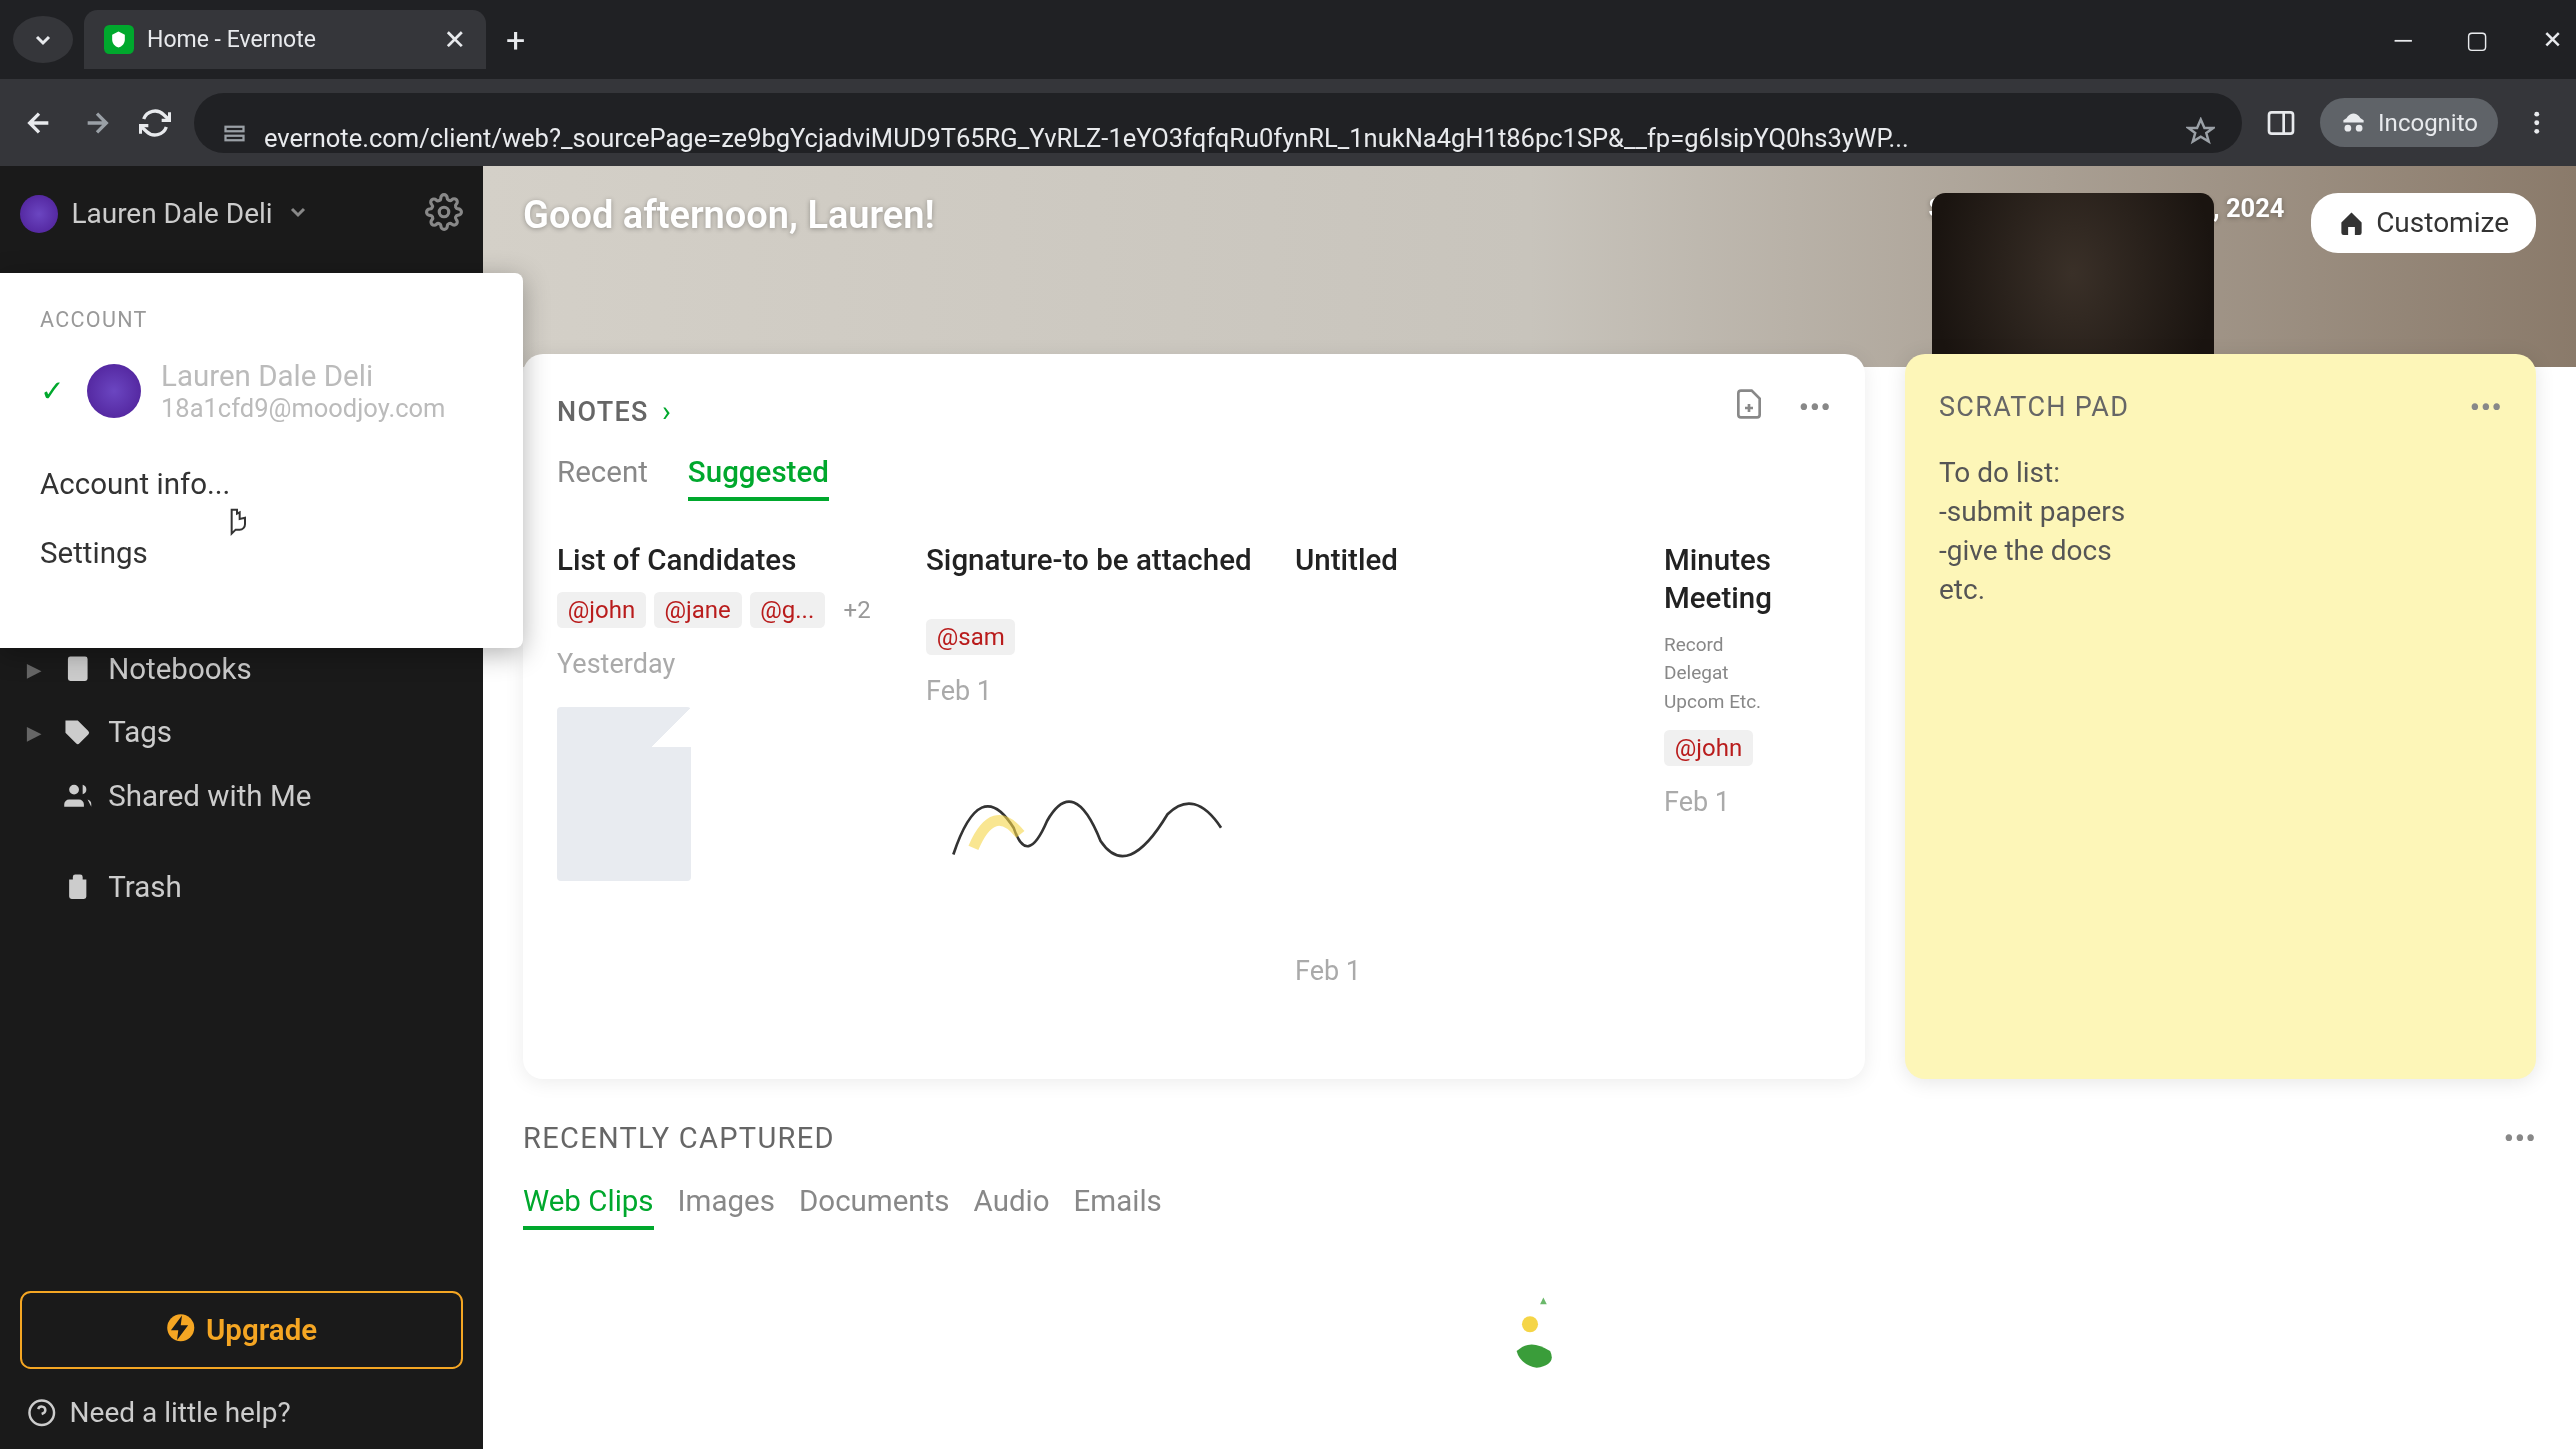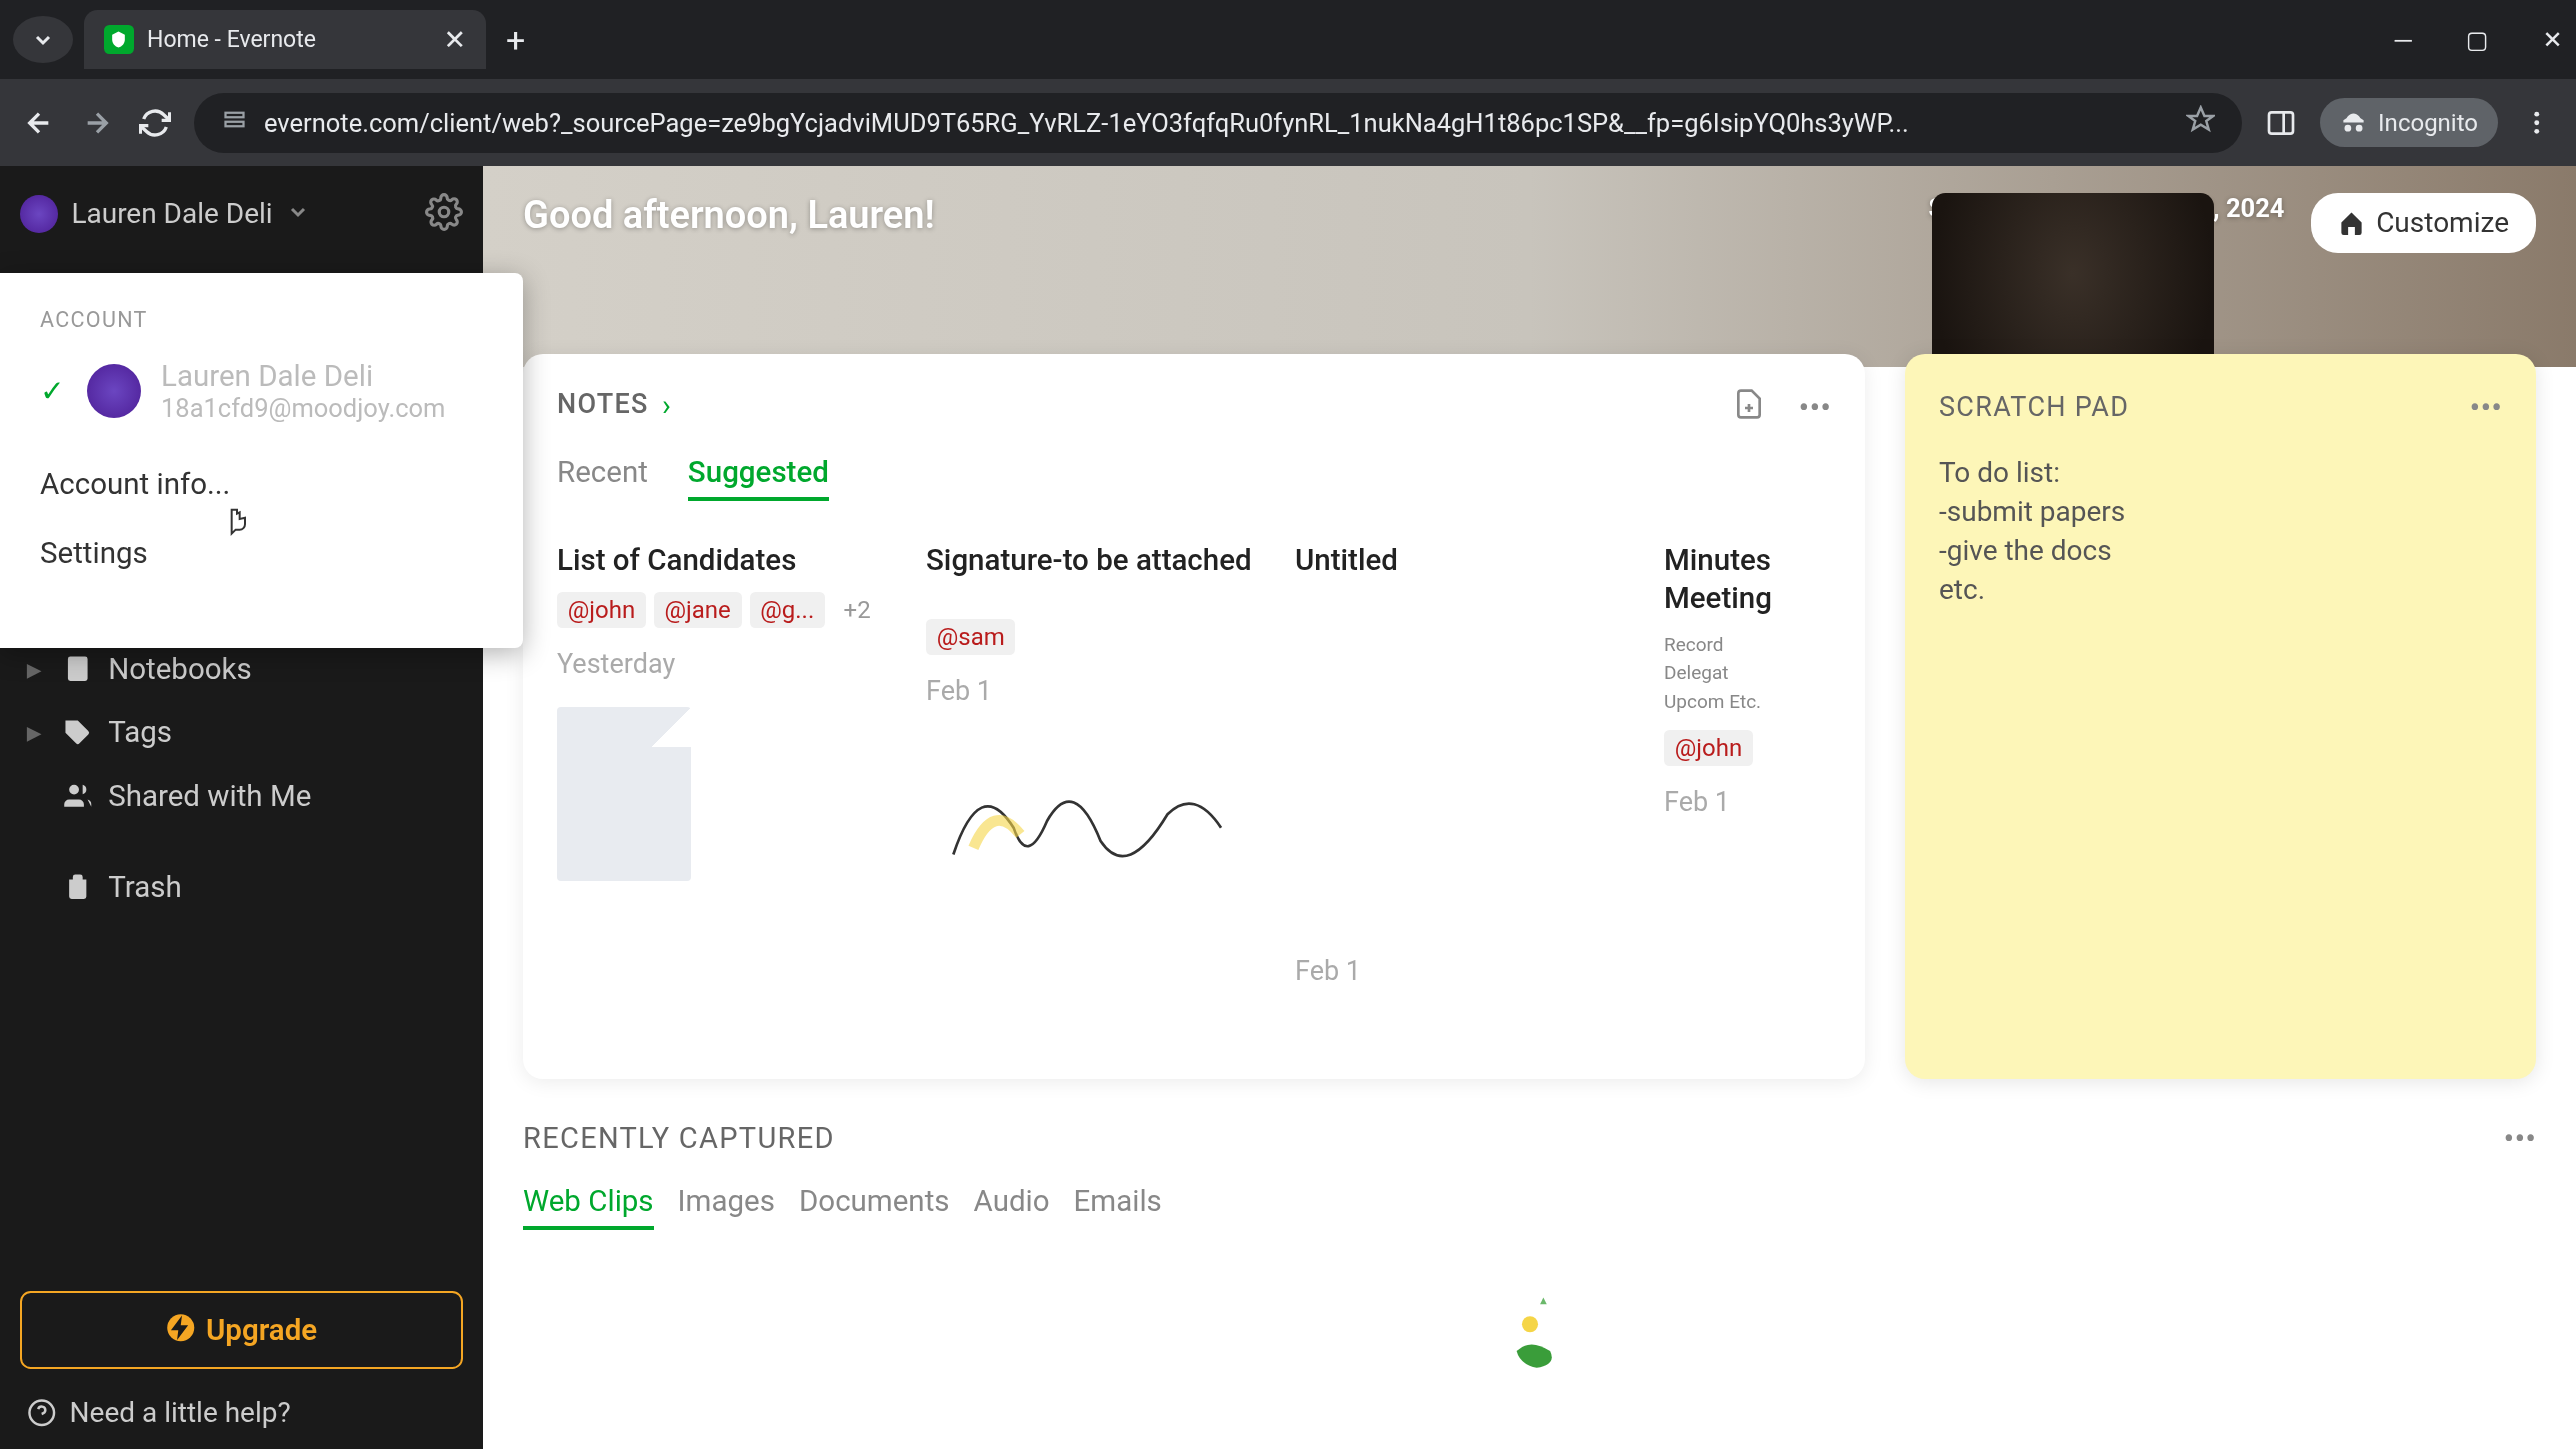--- a/index.html
+++ b/index.html
@@ -11,21 +11,21 @@
     .tab { display: flex; align-items: center; background: #35363a; height: 59px; border-radius: 13.4px 13.4px 0 0; padding: 0 20px; gap: 13.4px; min-width: 402px; }
     .tab-favicon { width: 29.5px; height: 29.5px; background: #00a82d; border-radius: 5.4px; display: flex; align-items: center; justify-content: center; }
     .tab-title { color: #e8eaed; font-size: 23px; flex: 1; }
     .tab-close { color: #e8eaed; font-size: 27px; cursor: pointer; }
     .tab-add { color: #e8eaed; font-size: 34px; margin-left: 20px; cursor: pointer; }
     .window-controls { margin-left: auto; display: flex; gap: 54px; color: #e8eaed; font-size: 24px; }
 
     .browser-toolbar { height: 87px; background: #35363a; display: flex; align-items: center; padding: 0 20px; gap: 20px; }
     .nav-btn { width: 38px; height: 38px; display: flex; align-items: center; justify-content: center; color: #9aa0a6; cursor: pointer; }
     .nav-btn.active { color: #e8eaed; }
-    .url-bar { flex: 1; background: #202124; border-radius: 40px; height: 60px; display: flex; align-items: center; padding: 0 27px; gap: 16px; color: #e8eaed; font-size: 25.5px; }
+    .url-bar { flex: 1; background: #202124; border-radius: 40px; height: 60px; display: flex; align-items: flex-end; padding: 0 27px; gap: 16px; color: #e8eaed; font-size: 25.5px; }
     .url-icon { color: #9aa0a6; }
     .url-text { flex: 1; white-space: nowrap; overflow: hidden; }
     .incognito-badge { display: flex; align-items: center; gap: 11px; background: #5f6368; border-radius: 27px; padding: 10.7px 20px; color: #e8eaed; font-size: 24px; }
 
     
     .app { position: absolute; top: 166px; left: 0; right: 0; bottom: 0; display: flex; background: #fff; }
 
     
     .sidebar { width: 483px; background: #1a1a1a; color: #ccc; display: flex; flex-direction: column; position: relative; }
     .sidebar-header { padding: 27px 20px; display: flex; align-items: center; gap: 13.4px; }
@@ -58,21 +58,21 @@
     .main { flex: 1; background: #fff; position: relative; overflow: hidden; }
     .header-banner { height: 201px; background: linear-gradient(90deg, #d4d0c8 0%, #c8c4bc 50%, #8a7a6a 100%); position: relative; display: flex; align-items: flex-start; padding: 27px 40px; }
     .greeting { font-size: 38px; color: #fff; font-weight: 600; text-shadow: 0 1.3px 5.4px rgba(0,0,0,0.3); }
     .date-text { margin-left: auto; font-size: 25.5px; color: #fff; font-weight: 700; text-shadow: 0 1.3px 5.4px rgba(0,0,0,0.3); }
     .customize-btn { background: #fff; border-radius: 27px; padding: 13.4px 27px; display: flex; align-items: center; gap: 10.7px; font-size: 28px; color: #333; margin-left: 27px; cursor: pointer; }
     .mug { position: absolute; right: 362px; top: 27px; width: 282px; height: 268px; background: radial-gradient(ellipse at 50% 30%, #3a3028 0%, #1a1410 70%); border-radius: 13.4px 13.4px 40px 40px; }
 
     .content-row { display: flex; padding: 0 40px; gap: 40px; margin-top: -13.4px; position: relative; z-index: 2; }
 
     .notes-panel { flex: 1; background: #fff; border-radius: 20px; box-shadow: 0 2.7px 20px rgba(0,0,0,0.08); padding: 34px; }
-    .panel-header { display: flex; align-items: flex-start; gap: 13.4px; }
+    .panel-header { display: flex; align-items: flex-end; gap: 13.4px; }
     .panel-title { font-size: 27px; color: #666; letter-spacing: 1.3px; font-weight: 500; }
     .chev-right { color: #00a82d; font-size: 29.5px; }
     .panel-actions { margin-left: auto; display: flex; gap: 34px; color: #888; font-size: 32px; }
 
     .tabs-row { display: flex; gap: 40px; margin-top: 27px; font-size: 29.5px; }
     .tab-btn { color: #888; padding-bottom: 8px; cursor: pointer; }
     .tab-btn.active { color: #00a82d; border-bottom: 4px solid #00a82d; font-weight: 500; }
 
     .notes-grid { display: flex; gap: 0; margin-top: 40px; overflow: hidden; }
     .note-card { width: 369px; flex-shrink: 0; padding: 0 20px 0 0; }

